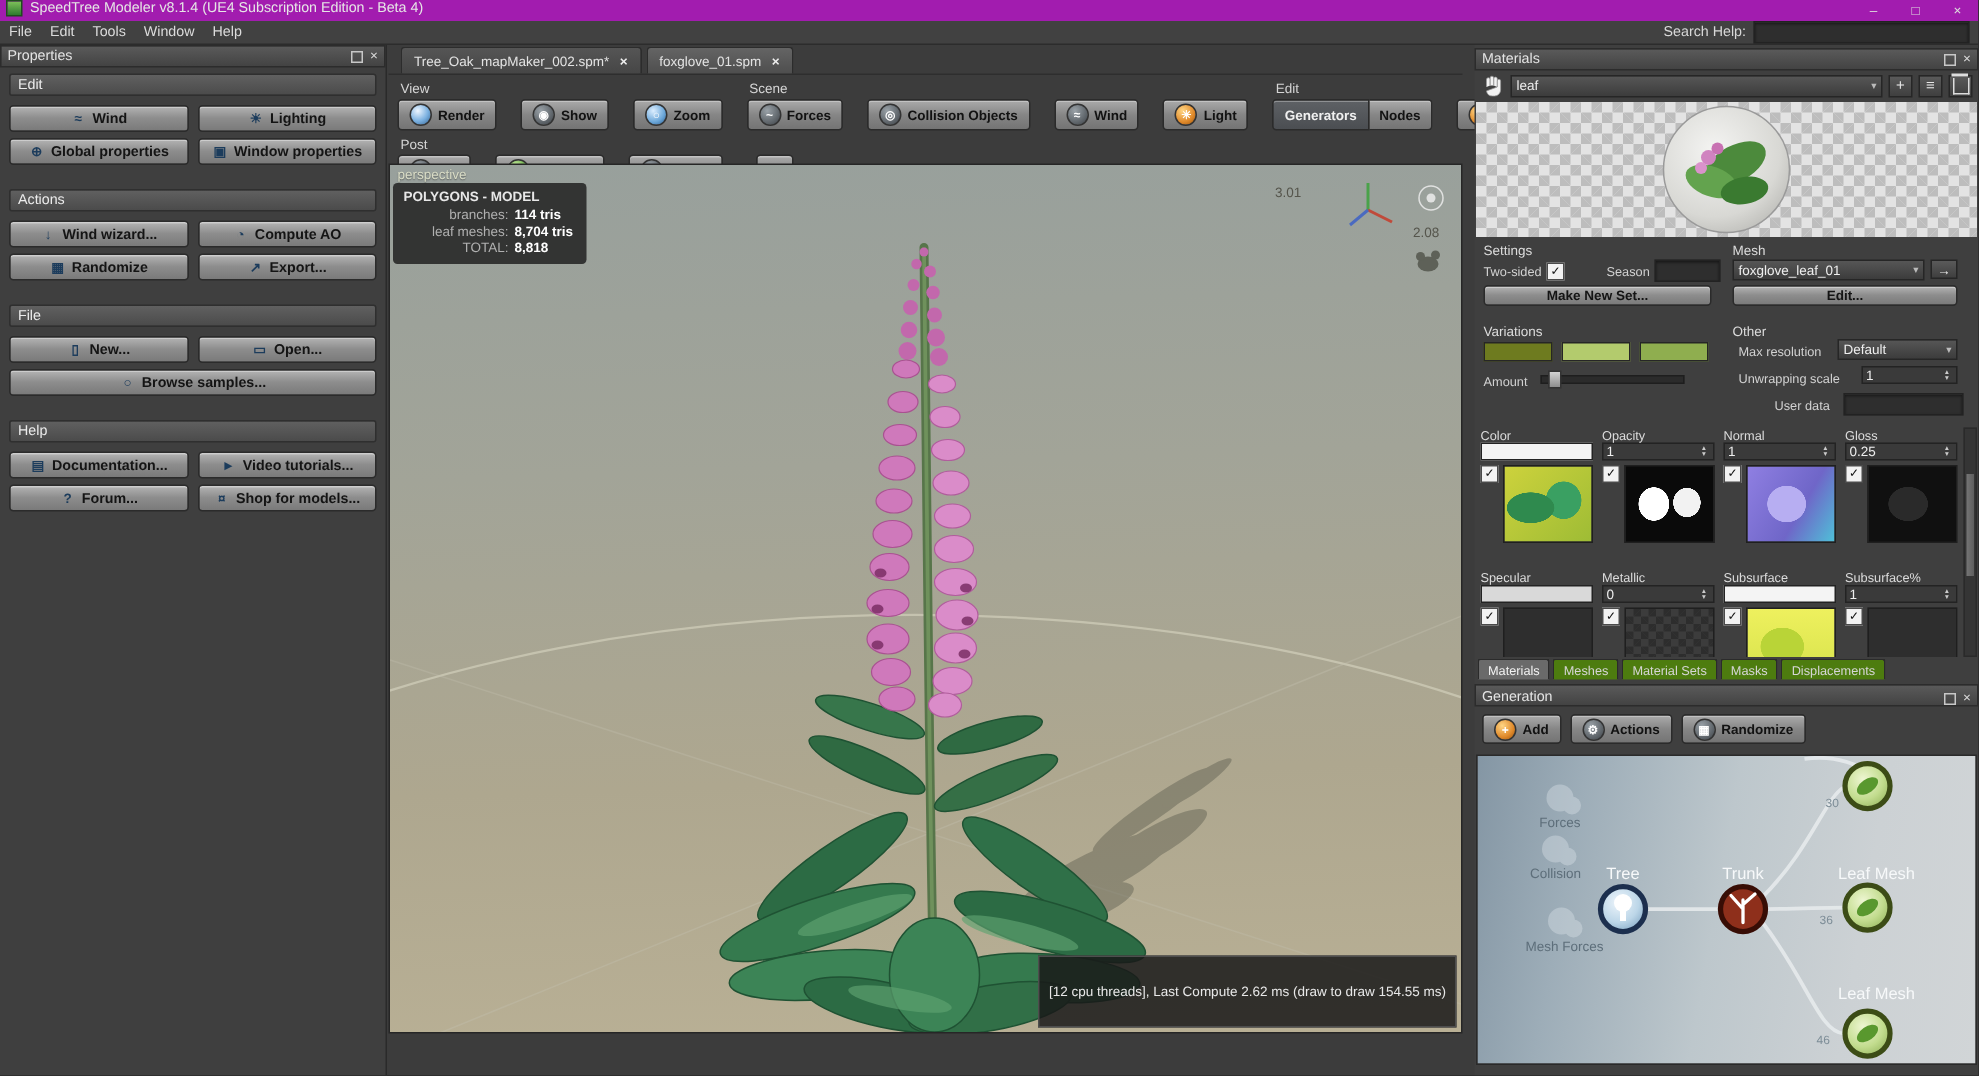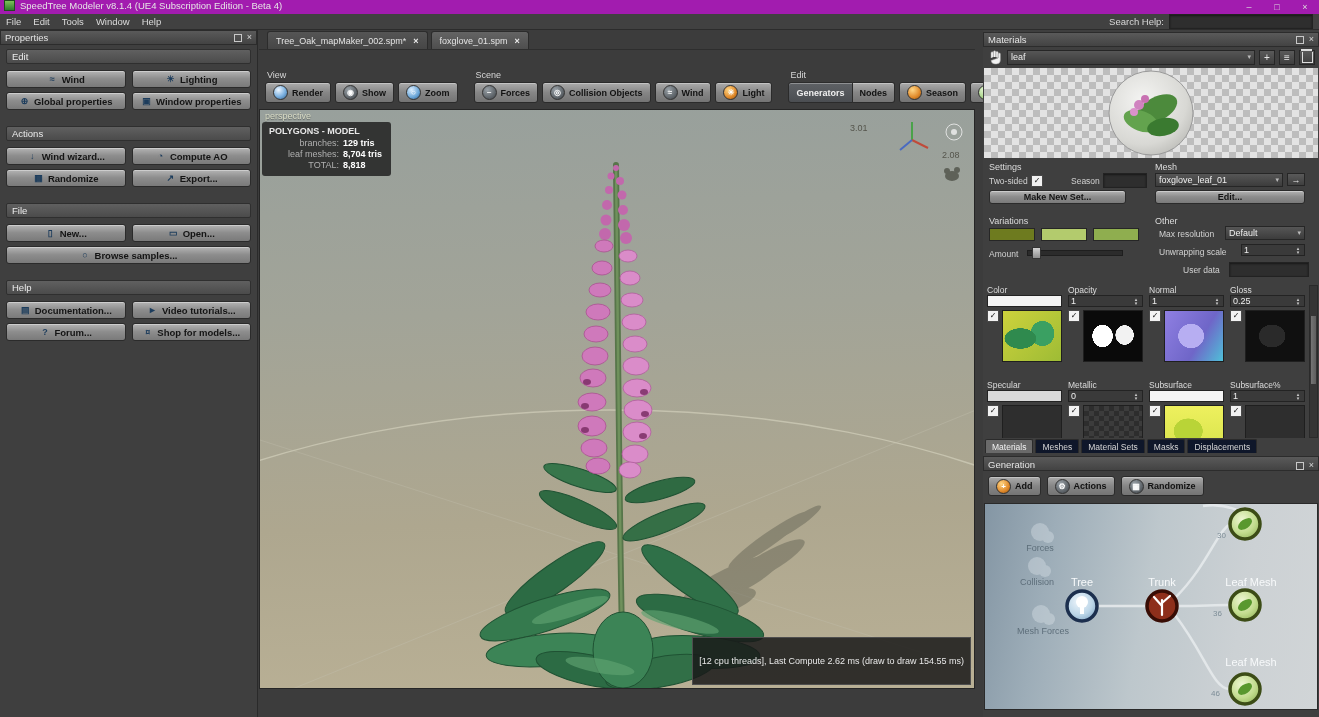--- a/index.html
+++ b/index.html
@@ -48,23 +48,23 @@
   .btngrid{display:grid;grid-template-columns:1fr 1fr;gap:4px 6px;}
   .span2{grid-column:1/3;}
   
   .center{position:absolute;left:259px;top:30px;width:716px;bottom:0;background:#3c3c3c;}
   .tabbar{height:20px;display:flex;align-items:flex-end;gap:3px;padding:0 0 0 8px;border-bottom:1px solid #2e2e2e;box-sizing:border-box;}
   .tab{display:inline-flex;align-items:center;gap:7px;height:17px;background:linear-gradient(#555,#464646);
        border:1px solid #2c2c2c;border-bottom:none;border-radius:3px 3px 0 0;padding:0 8px;font-size:9px;color:#e3e3e3;}
   .tab.active{background:linear-gradient(#646464,#4e4e4e);}
   .tabclose{color:#eee;font-weight:bold;font-size:9px;}
   .toolbars{padding:2px 6px 0 6px;}
-  .tbrow{display:flex;gap:16px;align-items:flex-start;margin-top:16px;}
+  .tbrow{display:flex;gap:16px;align-items:flex-start;}
   .tbgroup .glabel{font-size:9px;color:#d6d6d6;margin:2px 0 2px 2px;}
-  .gbtns{display:flex;gap:4px;align-items:flex-start;}
+  .gbtns{display:flex;gap:16px;align-items:flex-start;}
   .tbtn{display:inline-flex;align-items:center;gap:4px;height:21px;padding:0 7px;border-radius:3px;
         background:linear-gradient(#ababab,#868686 50%,#747474);border:1px solid #2b2b2b;color:#121212;
         font-size:9px;font-weight:bold;box-shadow:inset 0 1px 0 rgba(255,255,255,.3);box-sizing:border-box;white-space:nowrap;}
   .tbtn.pressed{background:linear-gradient(#5e6165,#4b4e52);color:#f0f0f0;}
   .seg{display:flex;}
   .seg .tbtn{border-radius:0;}
   .seg .tbtn:first-child{border-radius:3px 0 0 3px;}
   .seg .tbtn:last-child{border-radius:0 3px 3px 0;border-left:none;}
   .cico{width:13px;height:13px;border-radius:50%;display:inline-flex;align-items:center;justify-content:center;
         font-size:8px;color:#fff;background:linear-gradient(#8a8a8a,#4e4e4e);border:1px solid #333;flex:0 0 auto;}
@@ -121,21 +121,21 @@
              linear-gradient(120deg,#8f7fe2,#6f66c8 60%,#4fc0d8);}
   .th-gloss{background:radial-gradient(ellipse 50% 50% at 45% 50%,#2a2a2a 0 45%,transparent 46%),#101010;}
   .th-metal{background-color:#3c3c3c;background-image:linear-gradient(45deg,#2d2d2d 25%,transparent 25%),
             linear-gradient(-45deg,#2d2d2d 25%,transparent 25%),linear-gradient(45deg,transparent 75%,#2d2d2d 75%),
             linear-gradient(-45deg,transparent 75%,#2d2d2d 75%);background-size:10px 10px;background-position:0 0,0 5px,5px -5px,-5px 0;}
   .th-subsurface{background:radial-gradient(ellipse 55% 55% at 40% 50%,#b9d437 0 45%,transparent 46%),linear-gradient(#eef05e,#d5e24a);}
   .th-plain{background:#2e2e2e;}
   .mat-scroll{position:absolute;right:1px;top:255px;width:9px;height:153px;background:#353535;border:1px solid #2a2a2a;box-sizing:border-box;}
   .mat-scroll .mthumb{position:absolute;left:1px;right:1px;top:30px;height:68px;background:linear-gradient(90deg,#757575,#5e5e5e);}
   .mattabs{position:absolute;left:2px;top:409px;height:14px;display:flex;gap:2px;align-items:flex-end;}
-  .mtab{height:13px;display:inline-flex;align-items:center;padding:0 6px;background:#0f172a;border:1px solid #2b2b2b;
+  .mtab{height:13px;display:inline-flex;align-items:center;padding:0 6px;background:#4d7c0f;border:1px solid #2b2b2b;
         border-bottom:none;border-radius:2px 2px 0 0;font-size:8.5px;color:#d6d6d6;}
   .mtab.active{background:#6a6a6a;color:#f2f2f2;}
   
   .genpanel{position:absolute;left:0;top:426px;right:0;bottom:0;}
   .gen-toolbar{position:absolute;left:0;top:17px;right:0;height:26px;display:flex;align-items:center;gap:6px;padding:0 5px;box-sizing:border-box;}
   .gen-toolbar .tbtn{height:20px;}
   .graph{position:absolute;left:1px;right:1px;top:47px;height:207px;
          background:linear-gradient(100deg,#8496a4 0%,#9dadb8 20%,#bdc7cc 48%,#ccd1d4 75%,#d1d5d7 100%);
          border:1px solid #2a2a2a;box-sizing:border-box;}
   .node-label{fill:#f7f9fa;font-size:11px;font-family:"Liberation Sans",sans-serif;}
@@ -341,20 +341,42 @@
                 <span class="cico ico-add">+</span>
                 <span>Add</span>
               </button>
             <button class="tbtn">
                 <span class="cico ico-dark">◉</span>
                 <span>Visibility</span>
               </button>
           </div>
         </div>
       </div>
+      <div class="tbrow" style="margin-top:2px;">
+        <div class="tbgroup">
+          <div class="glabel">Post</div>
+          <div class="gbtns">
+            <button class="tbtn">
+                <span class="cico ico-dark">◔</span>
+                <span>AO</span>
+              </button>
+            <button class="tbtn">
+                <span class="cico ico-green"></span>
+                <span>Collision</span>
+              </button>
+            <button class="tbtn">
+                <span class="cico ico-dark">▣</span>
+                <span>Export</span>
+              </button>
+            <button class="tbtn" style="margin-left:6px;">
+                <span>◄</span>
+              </button>
+          </div>
+        </div>
+      </div>
     </div>
 
     <div class="viewport">
       <svg width="716" height="580" viewBox="0 0 716 580">
 
         <ellipse cx="350" cy="615" rx="645" ry="315" fill="none" stroke="#cfccb8" stroke-width="1.5" opacity="0.75"></ellipse>
         <path d="M30 580 L716 300" stroke="#c2bfae" stroke-width="1" opacity="0.4"></path>
         <path d="M716 560 L0 330" stroke="#c2bfae" stroke-width="1" opacity="0.35"></path>
 
         <g opacity="0.38" fill="#4e5044">
@@ -455,21 +477,21 @@
           <ellipse cx="692" cy="66" rx="7" ry="5"></ellipse>
             <circle cx="687" cy="61" r="3"></circle>
             <circle cx="697" cy="60" r="3"></circle>
         </g>
       </svg>
       <div class="vp-label">perspective</div>
       <div class="statsbox">
         <div class="st">POLYGONS - MODEL</div>
         <div class="statrow">
             <span class="l">branches:</span>
-            <span class="v">129 tris</span>
+            <span class="v">114 tris</span>
           </div>
         <div class="statrow">
             <span class="l">leaf meshes:</span>
             <span class="v">8,704 tris</span>
           </div>
         <div class="statrow">
             <span class="l">TOTAL:</span>
             <span class="v">8,818</span>
           </div>
       </div>
@@ -520,21 +542,21 @@
             <circle cx="38" cy="30" r="4" fill="#c871b2"></circle>
             <circle cx="27" cy="43" r="4" fill="#da92cb"></circle>
         </svg>
       </div>
 
       <span class="slabel abs" style="left:6px;top:132px;">Settings</span>
       <span class="mini abs" style="left:6px;top:146px;">Two-sided</span>
       <span class="chk abs" style="left:48px;top:145px;">✓</span>
       <span class="mini abs" style="left:88px;top:146px;">Season</span>
       <input class="darkinput abs" style="left: 120px; top: 143px; width: 38px;">
-      <button class="btn abs" style="left:6px;top:160px;width:137px;height:14px;font-size:9px;">
+      <button class="btn abs" style="left:6px;top:160px;width:152px;height:14px;font-size:9px;">
           <span>Make New Set...</span>
         </button>
 
       <span class="slabel abs" style="left:172px;top:132px;">Mesh</span>
       <div class="ddl abs" style="left:172px;top:143px;width:128px;">
         <span>foxglove_leaf_01</span>
         <span class="arr">▾</span>
       </div>
       <span class="iconbtn abs" style="left:304px;top:143px;width:18px;height:13px;font-size:9px;">→</span>
       <button class="btn abs" style="left:172px;top:160px;width:150px;height:14px;font-size:9px;">

